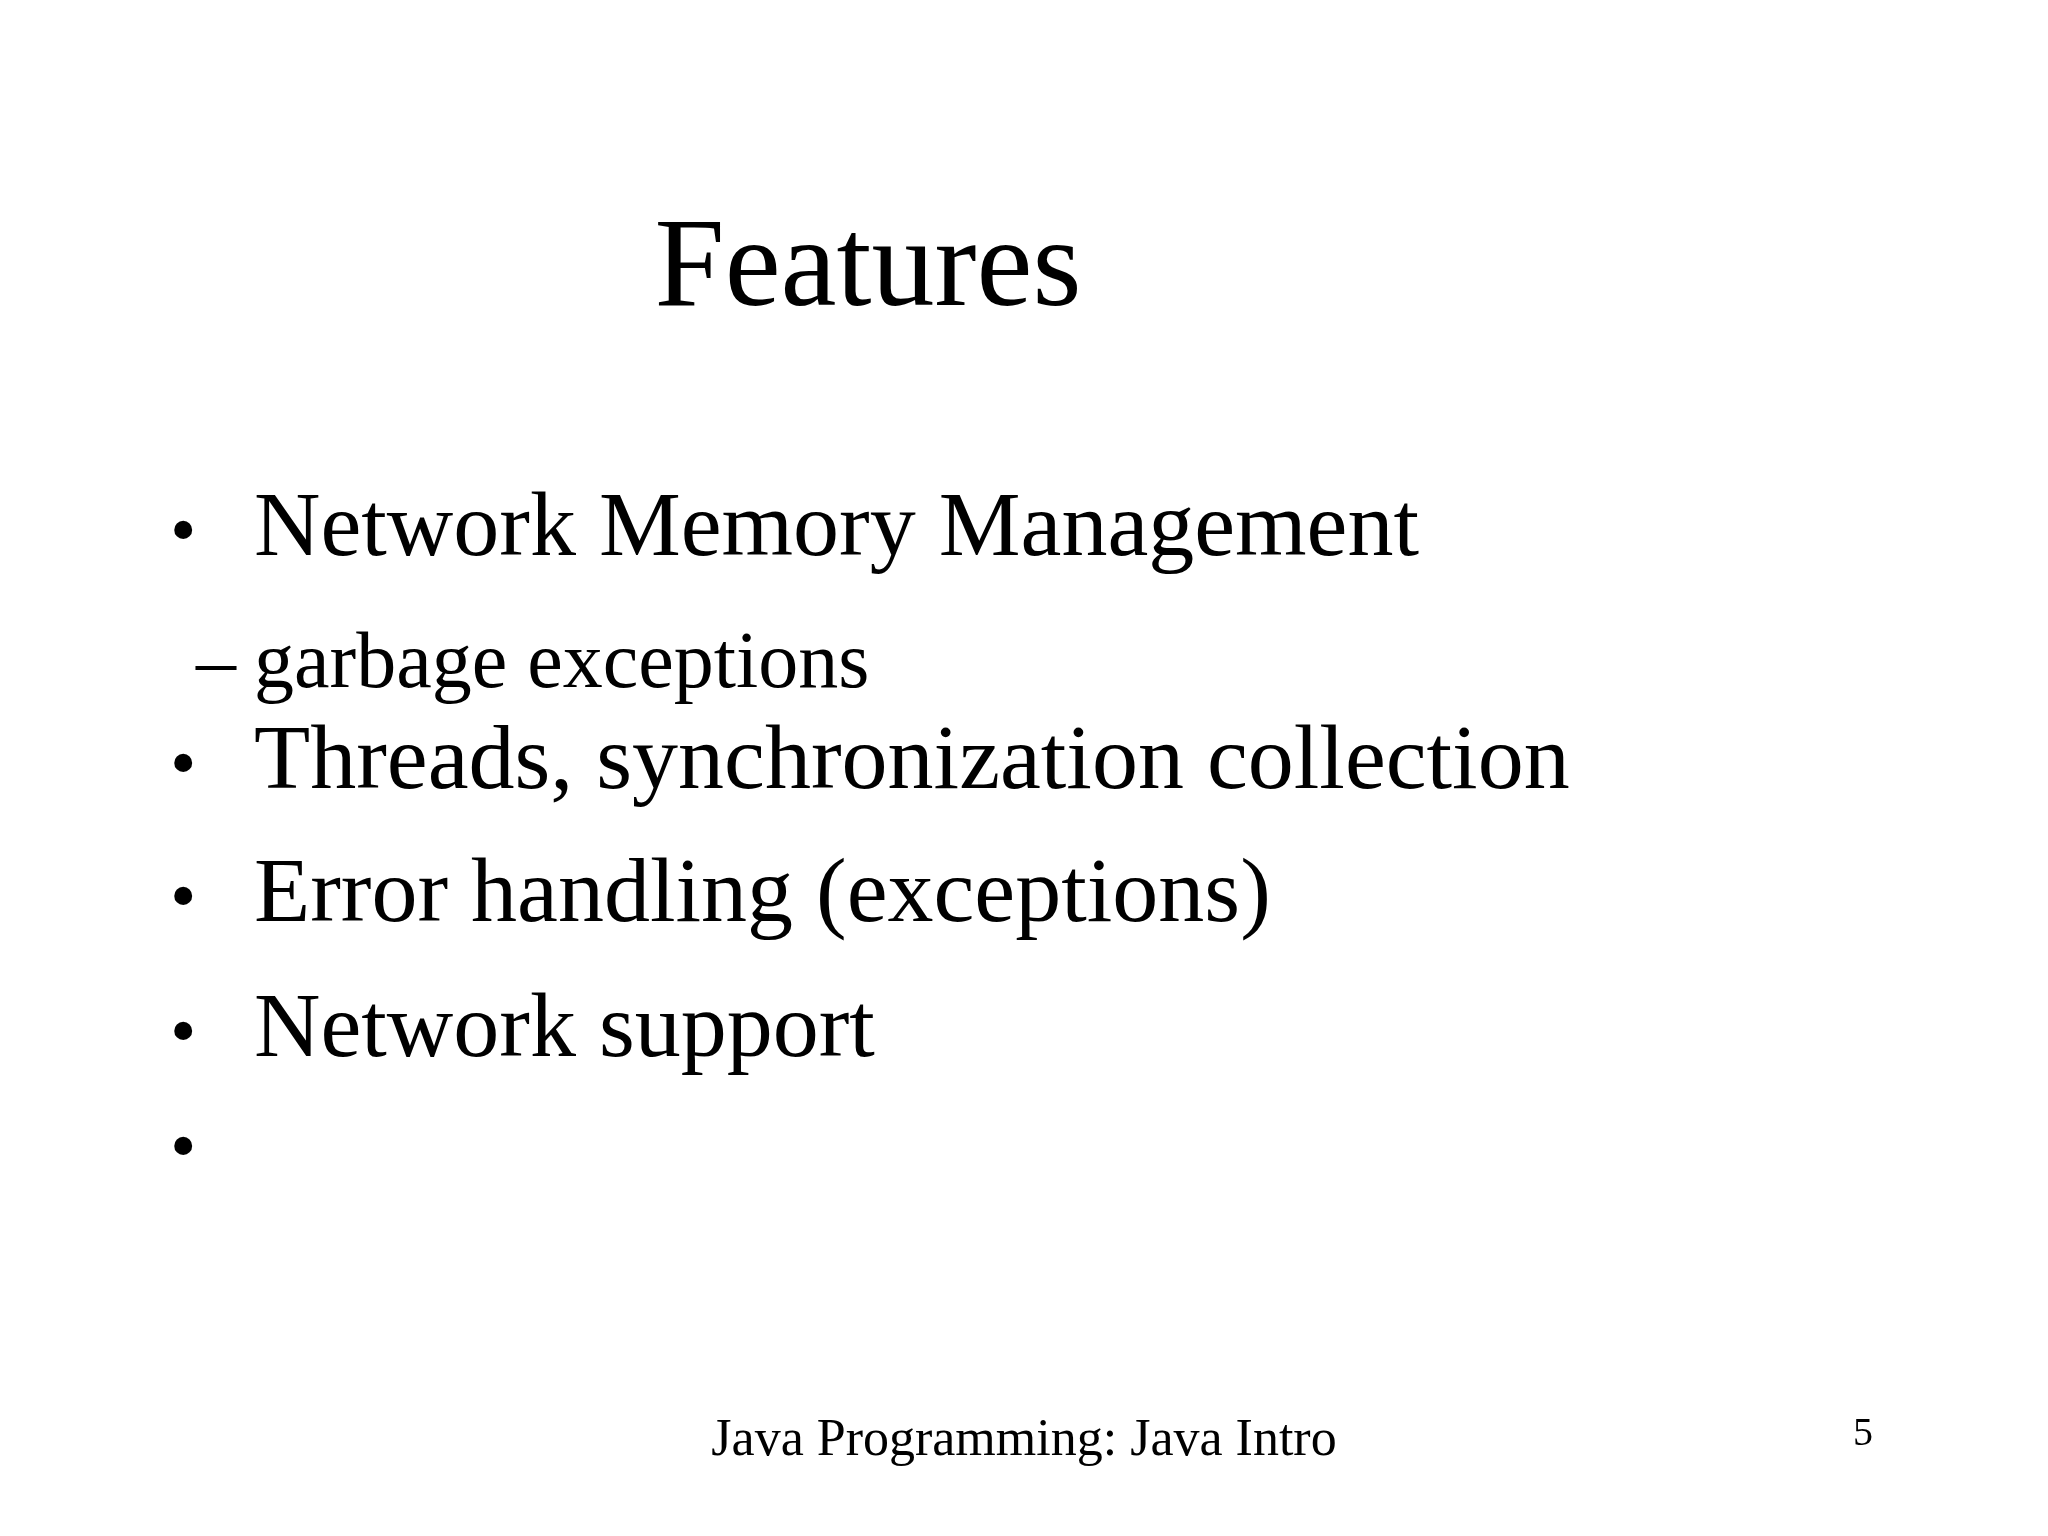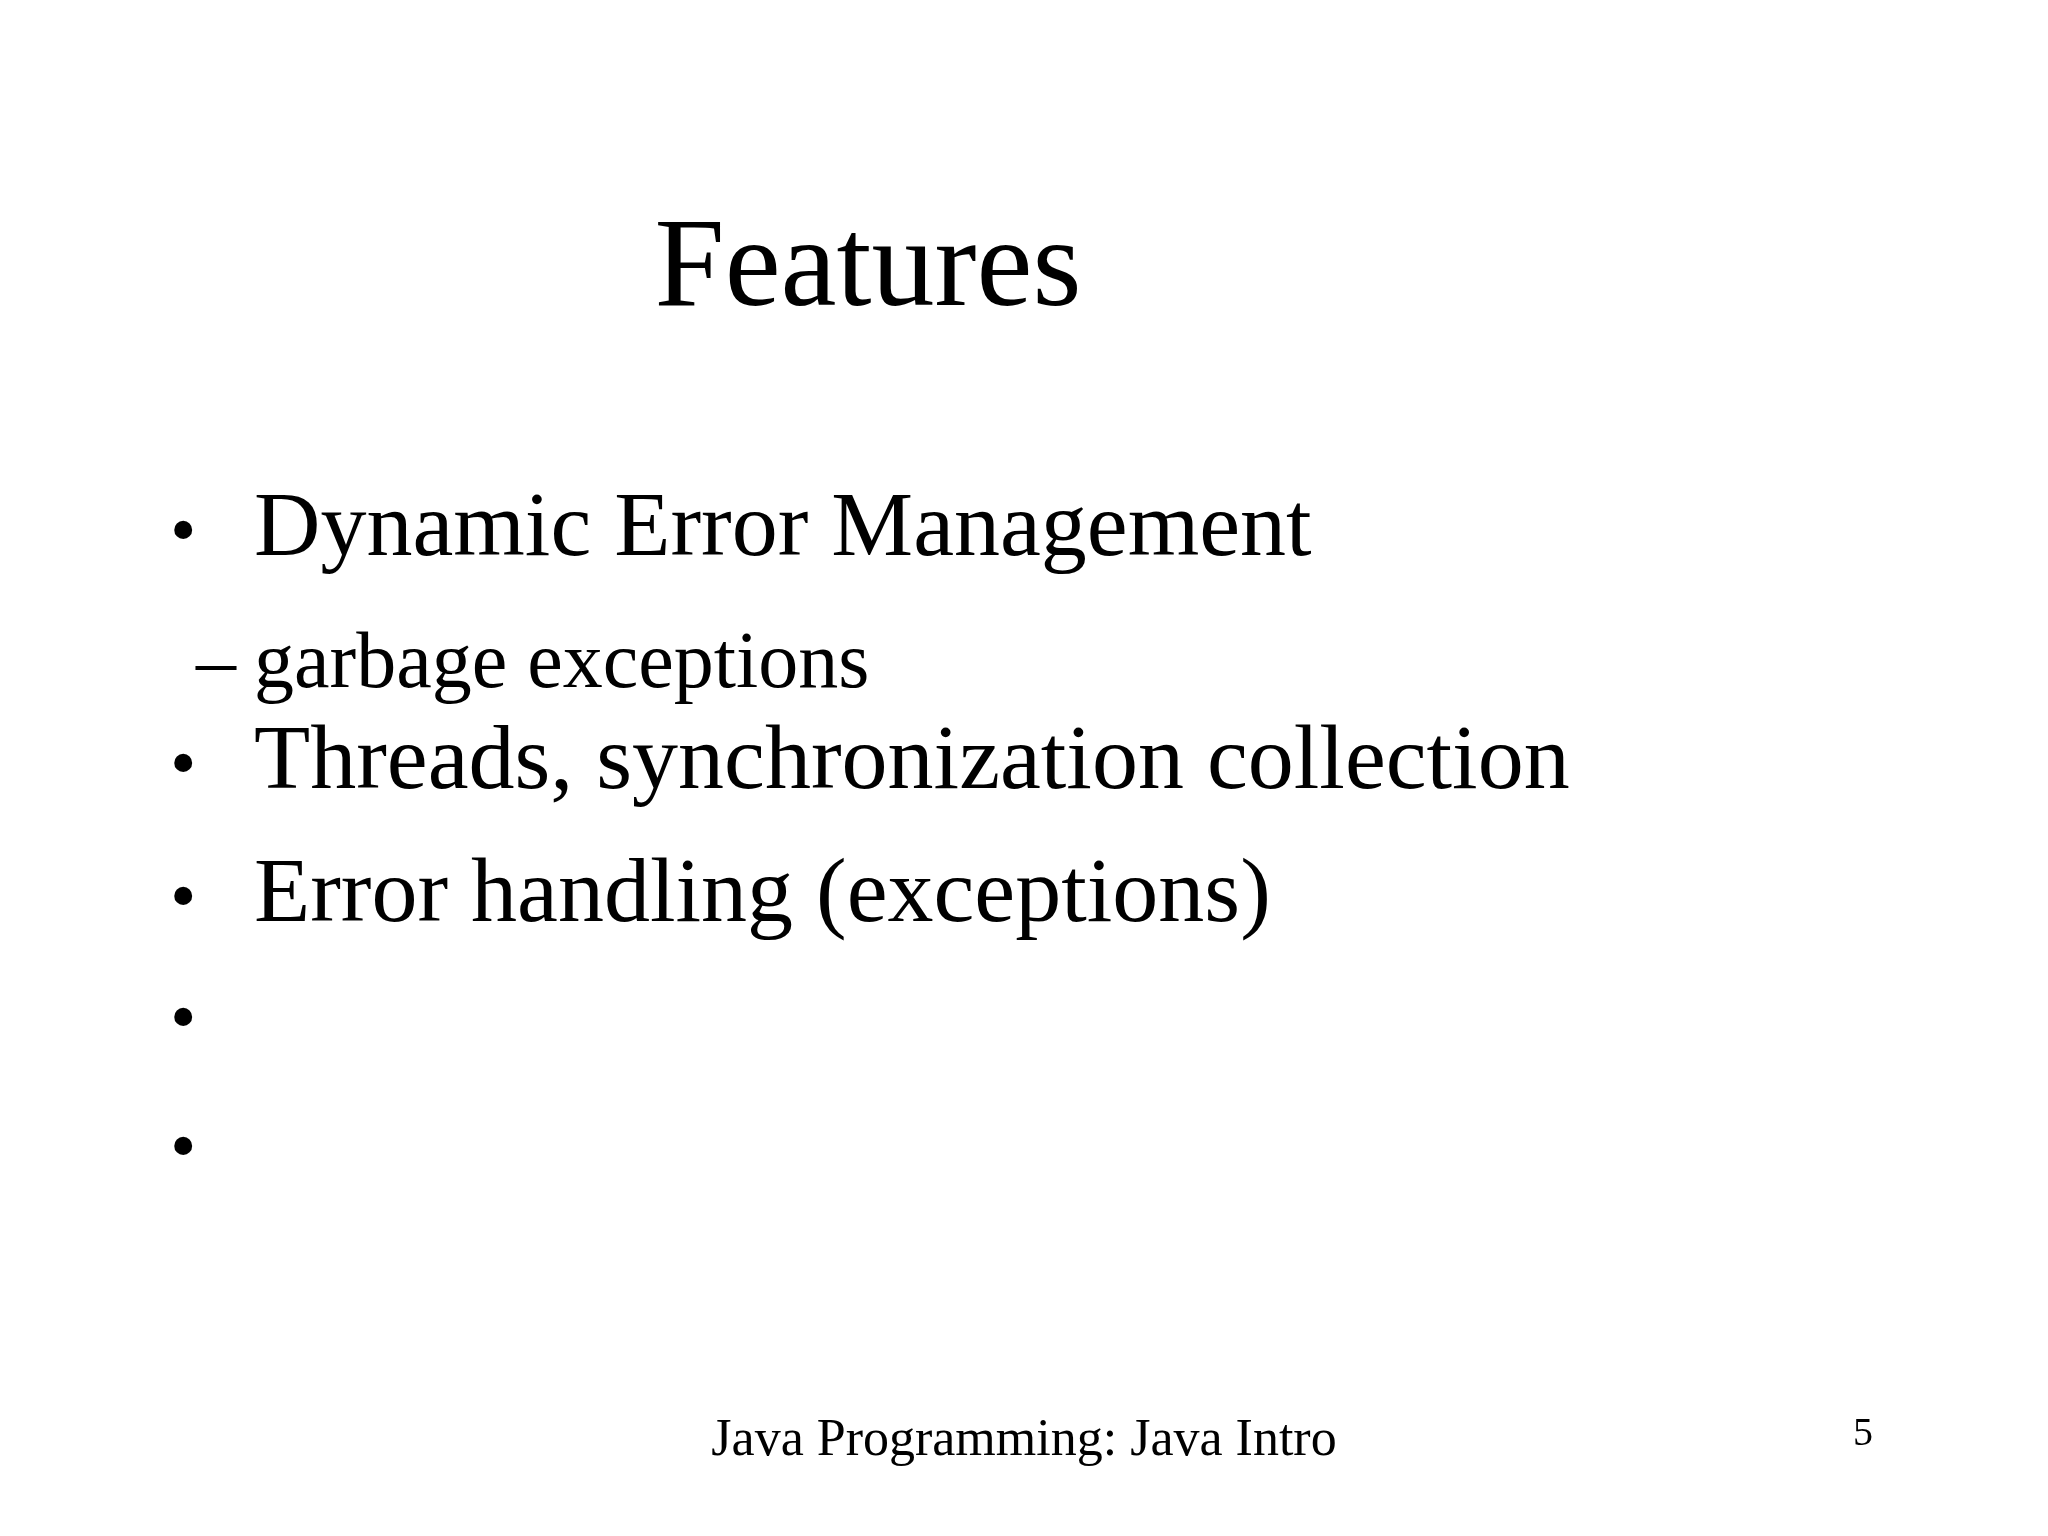--- a/index.html
+++ b/index.html
@@ -80,40 +80,41 @@
 </style>
 </head>
 <body>
 
 <div class="slide">
 
   <h1 class="title">Features</h1>
 
   <div class="row l1 r0">
     <span class="marker">•</span>
-    <span class="text">Dynamic Error Management</span>
+    <span class="text">Network Memory Management</span>
   </div>
 
   <div class="row l2 r1">
     <span class="marker">–</span>
     <span class="text">garbage exceptions</span>
   </div>
 
   <div class="row l1 r2">
     <span class="marker">•</span>
     <span class="text">Threads, synchronization collection</span>
   </div>
 
   <div class="row l1 r3">
     <span class="marker">•</span>
     <span class="text">Error handling (exceptions)</span>
   </div>
 
   <div class="row l1 r4">
     <span class="marker">•</span>
+    <span class="text">Network support</span>
   </div>
 
   <div class="row l1 r5">
     <span class="marker">•</span>
   </div>
 
   <div class="footer">Java Programming: Java Intro</div>
 
   <div class="page-number">5</div>
 

